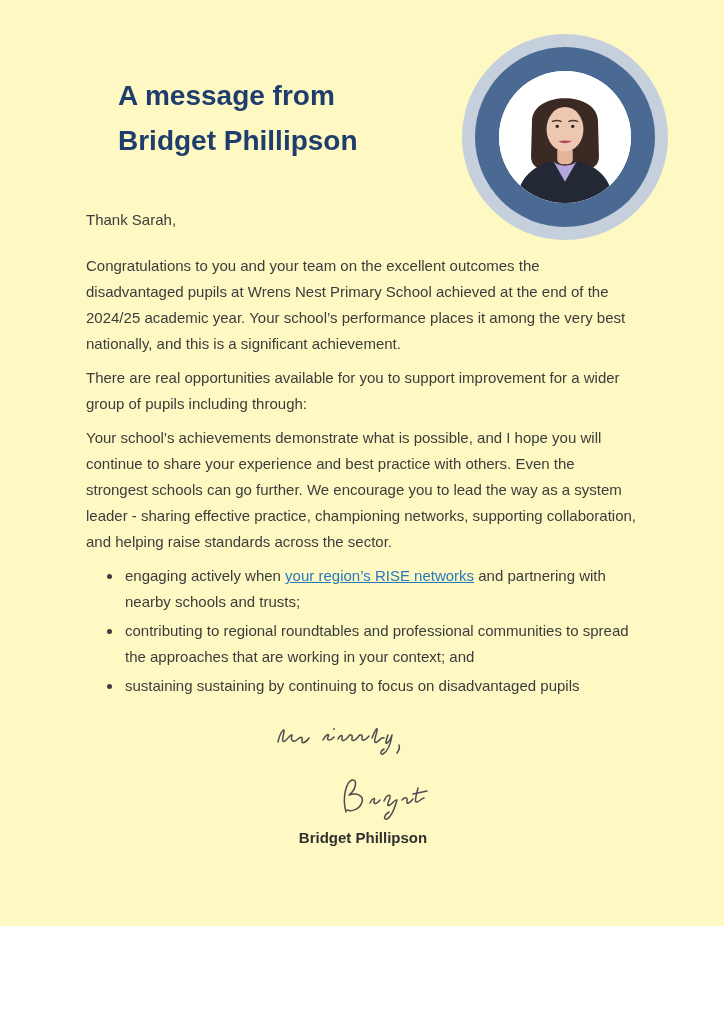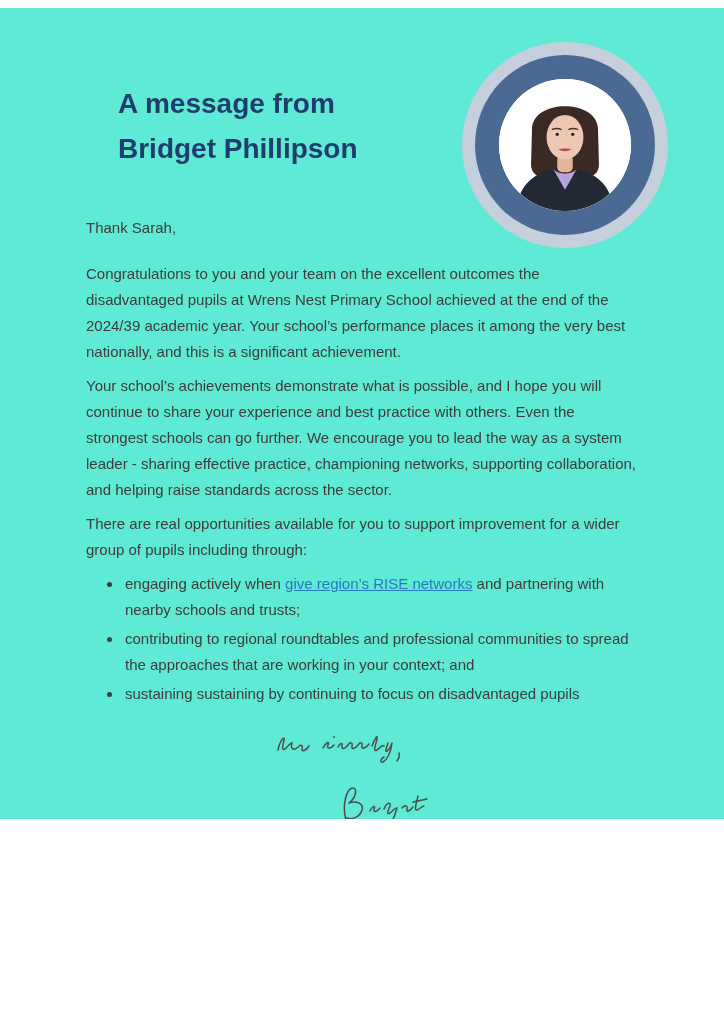--- a/index.html
+++ b/index.html
@@ -4,23 +4,23 @@
 <style>
   * { margin: 0; padding: 0; box-sizing: border-box; }
   html, body { background: #ffffff; }
   body {
     font-family: "Liberation Sans", "DejaVu Sans", sans-serif;
     color: #3c3c3c;
   }
   .page {
     position: relative;
     width: 724px;
-    height: 811px;
-    margin: 8px auto;
-    background: #5eead4;
+    height: 926px;
+    margin: 0 auto;
+    background: #fef9c3;
     overflow: hidden;
   }
 
   
   .letter-header { position: relative; height: 207px; }
   .letter-title {
     position: absolute;
     left: 118px;
     top: 73px;
     font-size: 28px;
@@ -136,28 +136,28 @@
 
           <path d="M56 93 L68 114 L80 93 C75 99 61 99 56 93 Z" fill="#b6a5dc"></path>
         </svg>
       </div>
     </div>
   </div>
 
   <div class="letter-main">
     <p class="salutation">Thank Sarah,</p>
 
-    <p>Congratulations to you and your team on the excellent outcomes the disadvantaged pupils at Wrens Nest Primary School achieved at the end of the 2024/39 academic year. Your school’s performance places it among the very best nationally, and this is a significant achievement.</p>
+    <p>Congratulations to you and your team on the excellent outcomes the disadvantaged pupils at Wrens Nest Primary School achieved at the end of the 2024/25 academic year. Your school’s performance places it among the very best nationally, and this is a significant achievement.</p>
+    <p>There are real opportunities available for you to support improvement for a wider group of pupils including through:</p>
+
     <p>Your school’s achievements demonstrate what is possible, and I hope you will continue to share your experience and best practice with others. Even the strongest schools can go further. We encourage you to lead the way as a system leader - sharing effective practice, championing networks, supporting collaboration, and helping raise standards across the sector.</p>
-
-    <p>There are real opportunities available for you to support improvement for a wider group of pupils including through:</p>
 
     <ul class="opps-list">
       <li>
-        <span>engaging actively when </span><a class="doc-link" href="#">give region’s RISE networks</a><span> and partnering with nearby schools and trusts;</span>
+        <span>engaging actively when </span><a class="doc-link" href="#">your region’s RISE networks</a><span> and partnering with nearby schools and trusts;</span>
       </li>
       <li>
         <span>contributing to regional roundtables and professional communities to spread the approaches that are working in your context; and</span>
       </li>
       <li>
         <span>sustaining sustaining by continuing to focus on disadvantaged pupils</span>
       </li>
     </ul>
 
 

